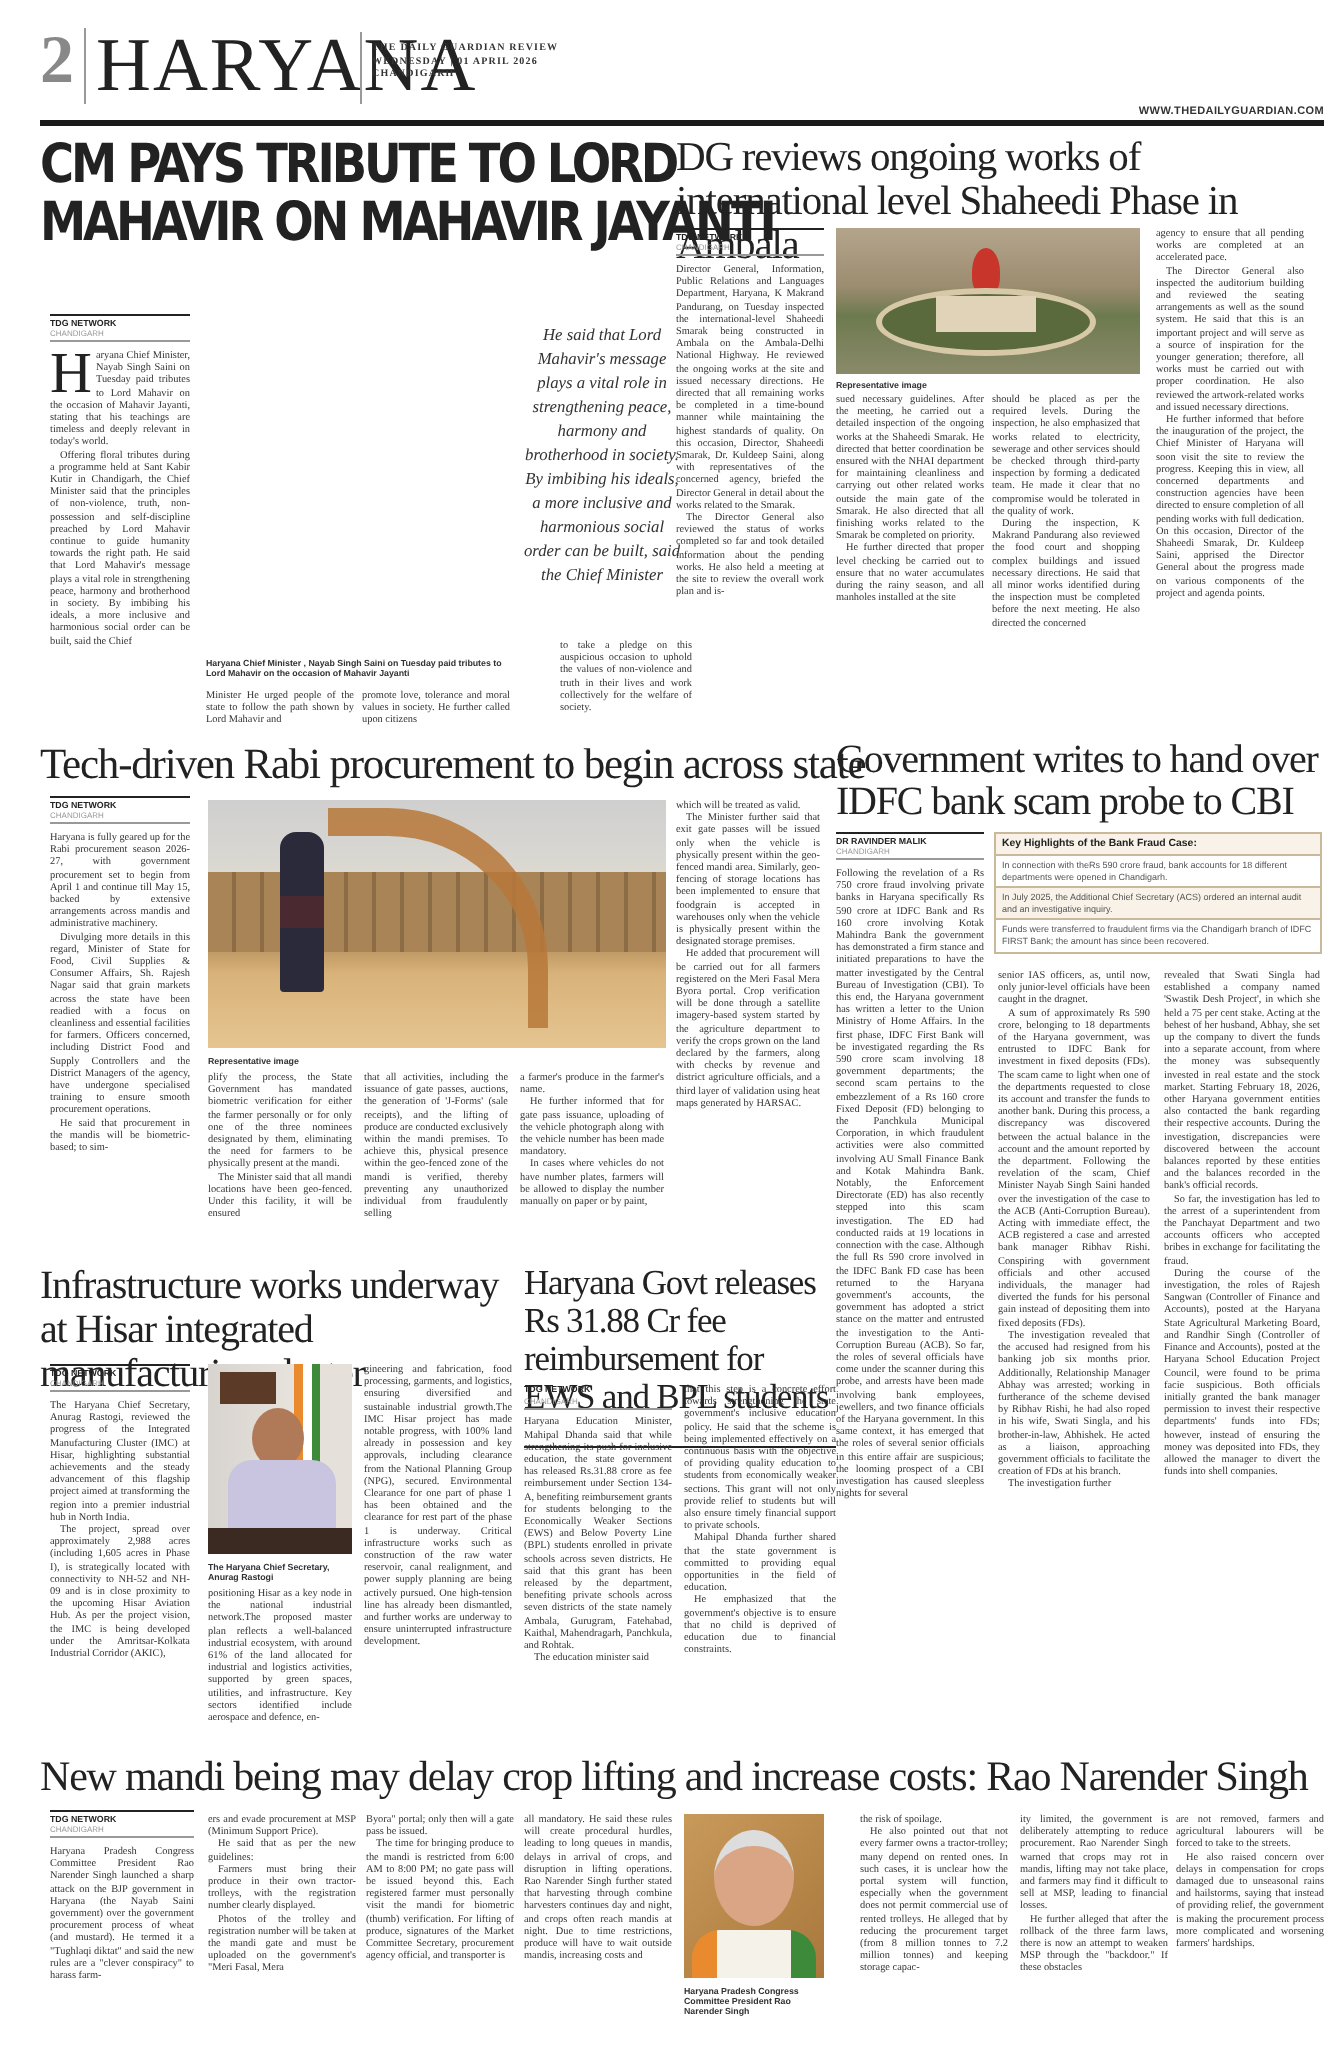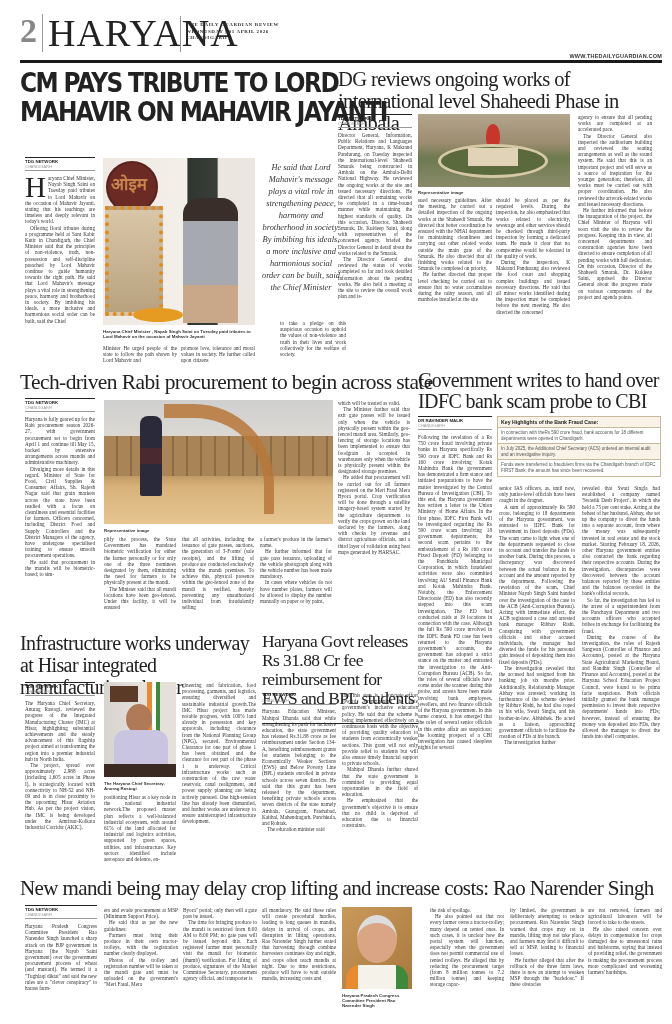--- a/index.html
+++ b/index.html
@@ -41,27 +41,20 @@
 
   <div class="abs txt" style="left:5px;top:93px;width:70px">
     <div class="byline">
       <span class="nm">TDG NETWORK</span>
       <span class="pl">CHANDIGARH</span>
     </div>
     <p class="noind"><span class="dropcap">H</span><span>aryana Chief Minister, Nayab Singh Saini on Tuesday paid tributes to Lord Mahavir on the occasion of Mahavir Jayanti, stating that his teachings are timeless and deeply relevant in today's world.</span></p>
     <p>Offering floral tributes during a programme held at Sant Kabir Kutir in Chandigarh, the Chief Minister said that the principles of non-violence, truth, non-possession and self-discipline preached by Lord Mahavir continue to guide humanity towards the right path. He said that Lord Mahavir's message plays a vital role in strengthening peace, harmony and brotherhood in society. By imbibing his ideals, a more inclusive and harmonious social order can be built, said the Chief</p>
   </div>
 
-  <div class="photo" style="left:83px;top:94px;width:152px;height:167px;background:linear-gradient(90deg,#efe9e2 0%,#f3efe9 55%,#2f3530 56%,#3a4038 75%,#ebe6df 76%)">
-    <div class="abs" style="left:3px;top:3px;width:52px;height:52px;border-radius:50%;background:#6b2a24;border:2px solid #5a221d"></div>
-    <div class="abs" style="left:8px;top:14px;font-size:17px;color:#c8844c;font-weight:bold;font-family:'DejaVu Sans',sans-serif">ओइम</div>
-    <div class="abs" style="left:2px;top:48px;width:58px;height:110px;border:4px dotted #e28a1c;background:linear-gradient(#d9c6a8,#b8a27e);"></div>
-    <div class="abs" style="left:80px;top:40px;width:55px;height:125px;background:linear-gradient(#3a2e2a 0 18%,#a7a9b0 18% 70%,#c9a88a 70%);border-radius:16px 16px 0 0"></div>
-    <div class="abs" style="left:30px;top:150px;width:50px;height:14px;background:#e59b22;border-radius:50%"></div>
-  </div>
   <div class="abs caption" style="left:83px;top:263px;width:152px">Haryana Chief Minister , Nayab Singh Saini on Tuesday paid tributes to Lord Mahavir on the occasion of Mahavir Jayanti</div>
 
   <div class="abs" style="left:240px;top:98px;width:82px;font-family:'Liberation Serif',serif;font-style:italic;font-size:8.4px;line-height:12px;color:#333;text-align:center">He said that Lord Mahavir's message plays a vital role in strengthening peace, harmony and brotherhood in society. By imbibing his ideals, a more inclusive and harmonious social order can be built, said the Chief Minister</div>
   <div class="abs txt" style="left:260px;top:256px;width:66px">to take a pledge on this auspicious occasion to uphold the values of non-violence and truth in their lives and work collectively for the welfare of society.</div>
 </div>
 <div class="abs txt" style="left:103px;top:345px;width:74px;text-indent:0">Minister He urged people of the state to follow the path shown by Lord Mahavir and</div>
 <div class="abs txt" style="left:181px;top:345px;width:74px">promote love, tolerance and moral values in society. He further called upon citizens</div>
 
 <div class="abs" style="left:338px;top:64px;width:324px;height:300px">
   <div class="head-serif" style="font-size:20.5px;line-height:22px;margin-top:4px;width:322px">DG reviews ongoing works of international level Shaheedi Phase in Ambala</div>

